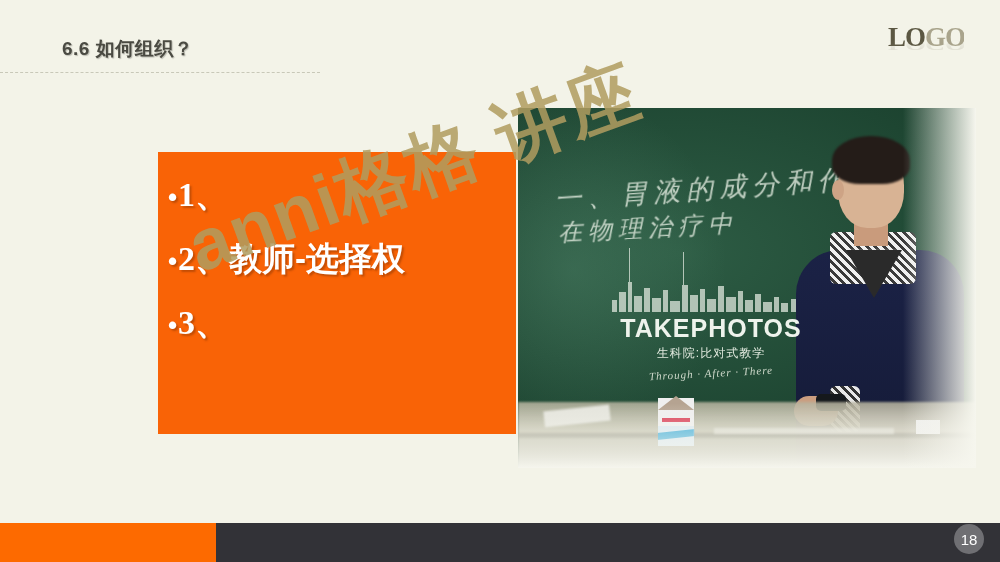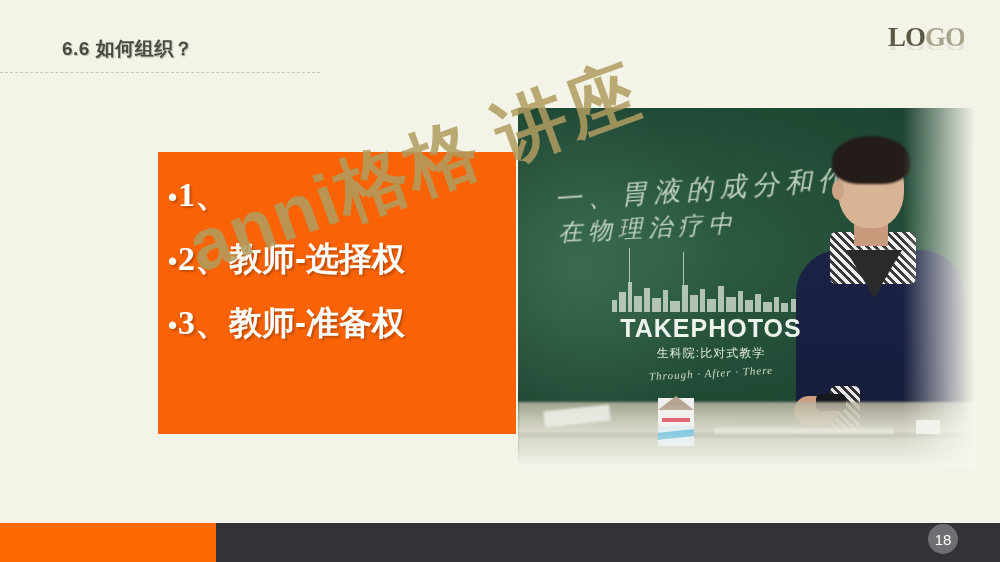--- a/index.html
+++ b/index.html
@@ -244,21 +244,21 @@
   
   .footer-orange {
     position:absolute; left:0; bottom:0; width:216px; height:39px;
     background:#fd6a00;
   }
   .footer-dark {
     position:absolute; left:216px; bottom:0; right:0; height:39px;
     background:#323237;
   }
   .page-badge {
-    position:absolute; right:42px; bottom:8px;
+    position:absolute; right:16px; bottom:8px;
     width:30px; height:30px; border-radius:50%;
     background:#6f6f73;
     color:#ffffff; font-size:15px;
     display:flex; align-items:center; justify-content:center;
   }
 </style>
 </head>
 <body>
 
 <div class="slide">
@@ -281,21 +281,20 @@
 
       <div class="bullet-item">
         <span class="bullet-dot">•</span>
         <span class="bullet-num">2、</span>
         <span class="bullet-text">教师-选择权</span>
       </div>
 
       <div class="bullet-item">
         <span class="bullet-dot">•</span>
         <span class="bullet-num">3、</span>
-        <span class="bullet-text">教师-准备权</span>
       </div>
 
     </div>
   </div>
 
   <div class="photo">
     <div class="chalkboard">
       <div class="board-shine"></div>
     </div>
 

